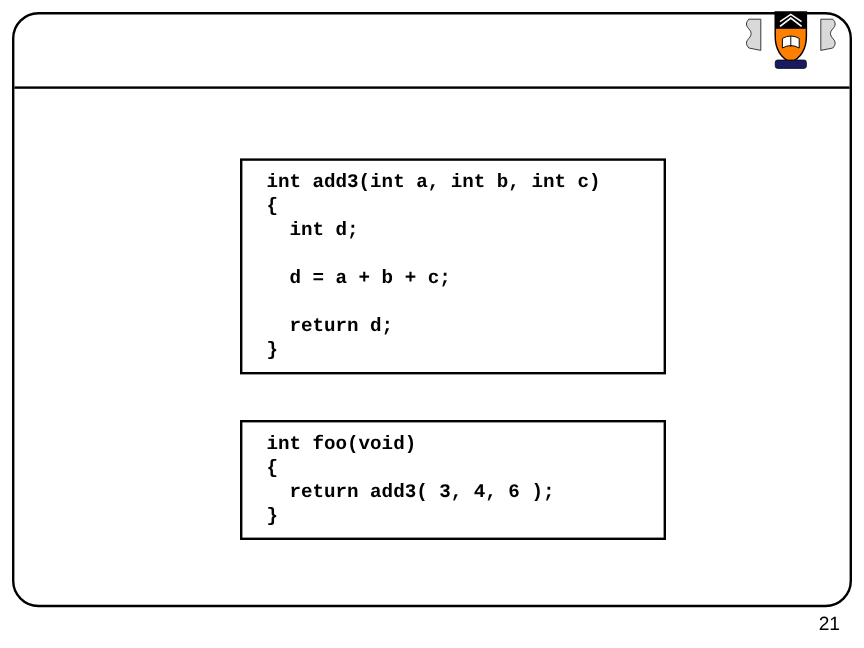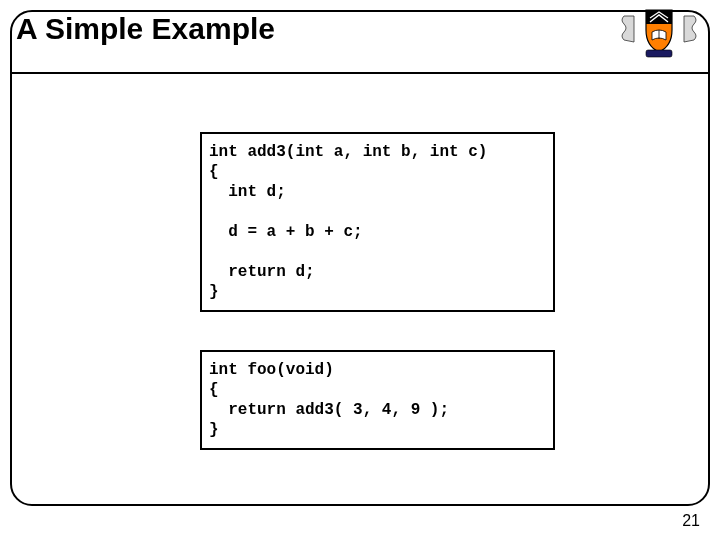--- a/index.html
+++ b/index.html
@@ -47,21 +47,21 @@
     position: absolute;
     top: 6px;
     right: 22px;
     width: 78px;
     height: 52px;
   }
   .code-box {
     position: absolute;
     border: 2px solid #000;
     background: #ffffff;
-    padding: 8px 7px;
+    padding: 8px 20px;
     box-sizing: border-box;
   }
   .code-box pre {
     margin: 0;
     font-family: "Courier New", Courier, monospace;
     font-size: 16px;
     font-weight: bold;
     line-height: 1.25;
     white-space: pre;
     color: #000;
@@ -86,21 +86,20 @@
 </style>
 </head>
 <body>
 
 <div class="slide">
 
   <div class="frame">
     <div class="title-divider"></div>
   </div>
 
-  <div class="title">A Simple Example</div>
 
   <div class="logo">
     <svg viewBox="0 0 78 52" width="78" height="52">
 
       <path d="M4 34 q-4 -4 0 -8 q4 -4 0 -8 q-4 -4 0 -8 l10 0 l0 26 z" fill="#d9d9d9" stroke="#333" stroke-width="0.8"></path>
       <path d="M74 34 q4 -4 0 -8 q-4 -4 0 -8 q4 -4 0 -8 l-10 0 l0 26 z" fill="#d9d9d9" stroke="#333" stroke-width="0.8"></path>
 
       <path d="M26 4 L52 4 L52 24 Q52 40 39 46 Q26 40 26 24 Z" fill="#ff7f00" stroke="#000" stroke-width="1.2"></path>
       <rect x="26" y="4" width="26" height="14" fill="#000"></rect>
 
@@ -121,19 +120,19 @@
 
   d = a + b + c;
 
   return d;
 }</pre>
   </div>
 
   <div class="code-box box2">
     <pre>int foo(void)
 {
-  return add3( 3, 4, 9 ); 
+  return add3( 3, 4, 6 ); 
 }</pre>
   </div>
 
   <div class="page-number">21</div>
 
 </div>
 
 </body></html>

